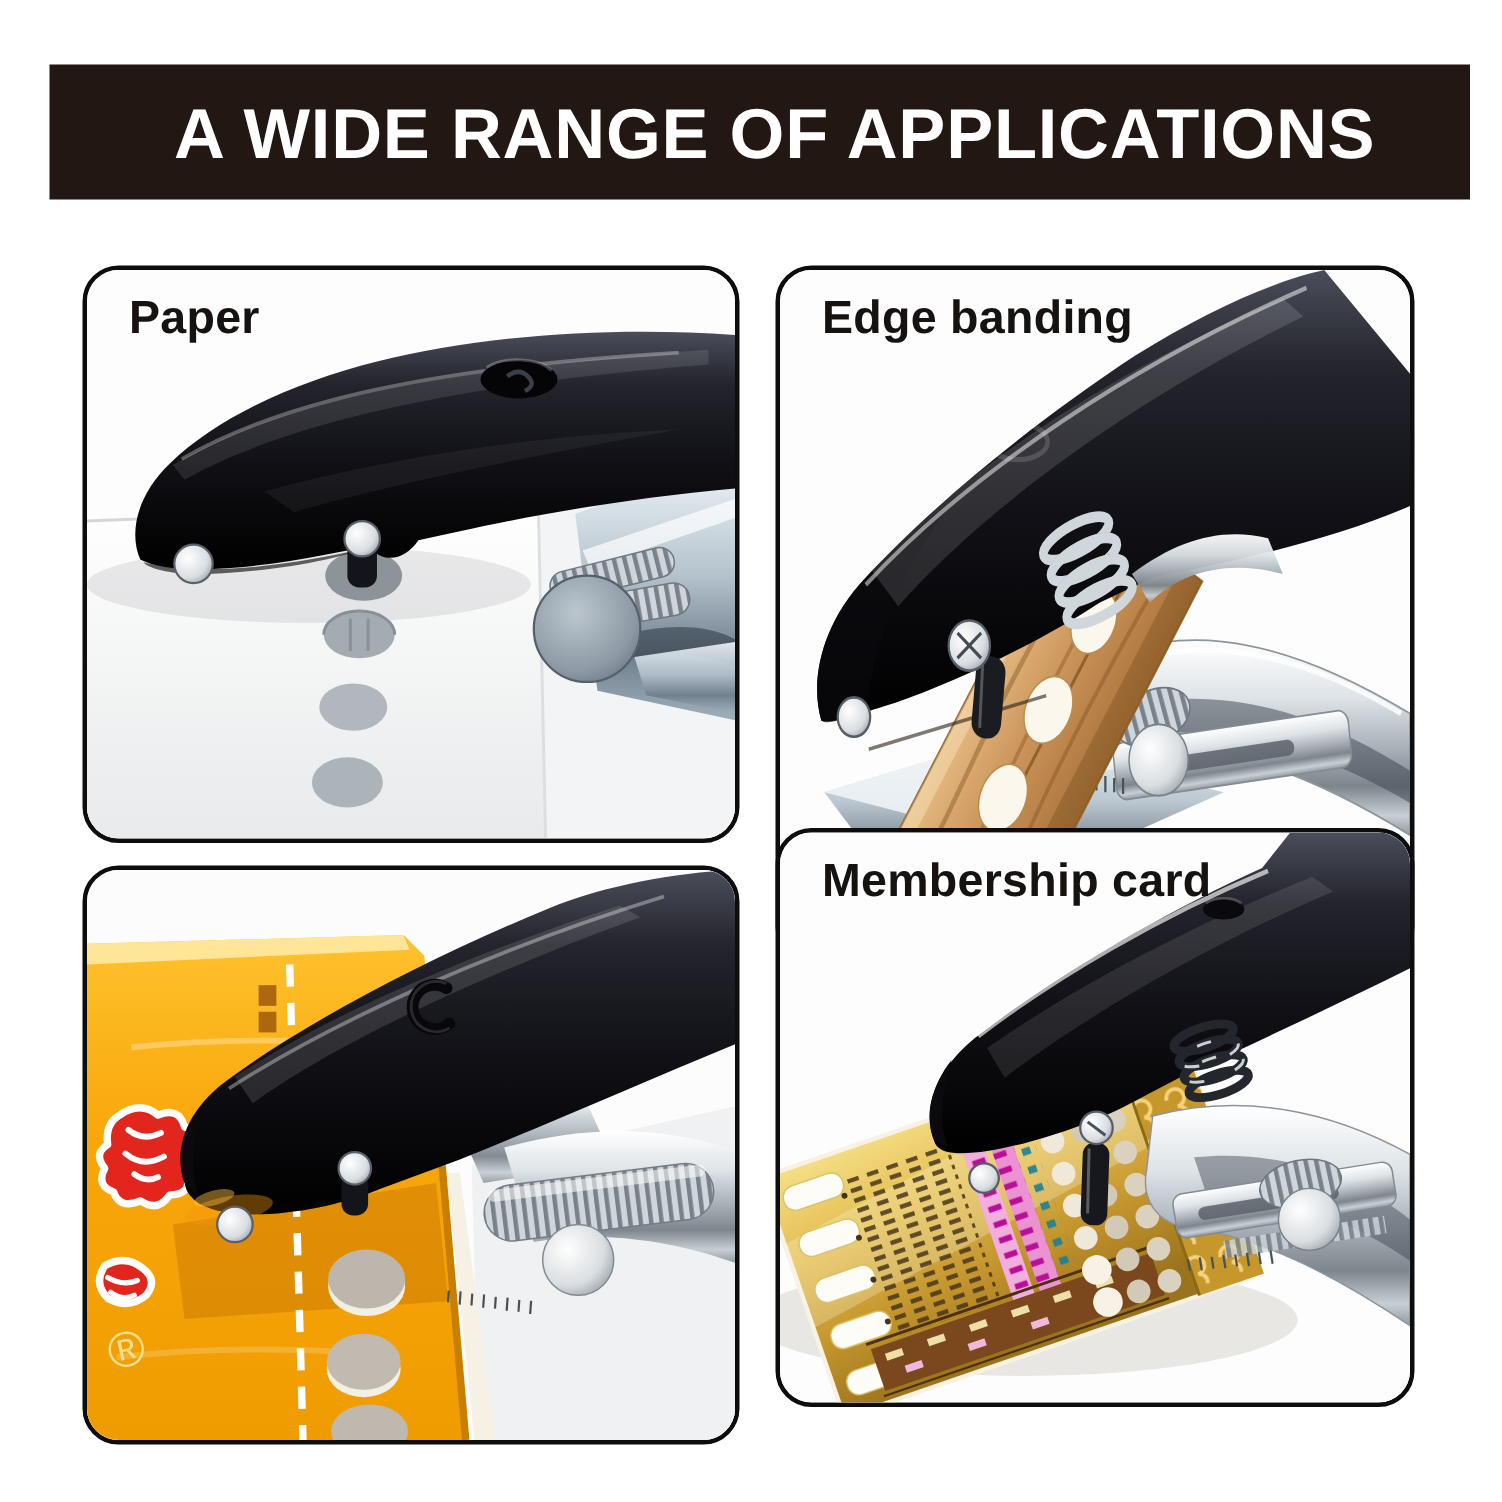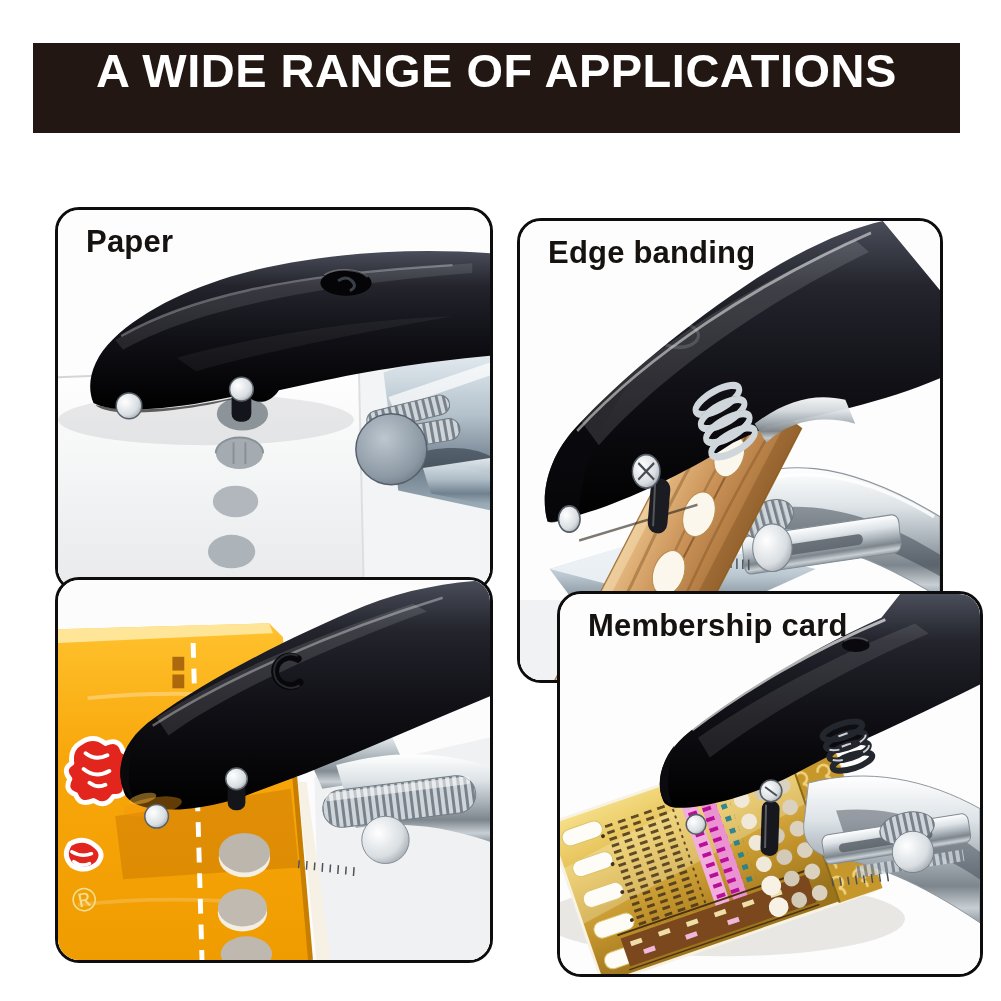--- a/index.html
+++ b/index.html
@@ -1,28 +1,28 @@
 <!DOCTYPE html>
 <html style="--page_bg: #ffffff; --banner_bg: #221712; --banner_text: #ffffff; --panel_border: #0d0d0d; --label_text: #151210; --tool_black: #15161c; --tool_chrome: #c7ccd1; --bag_orange: #f8a70a; --logo_red: #e2251d; --card_gold: #e3bc4e; --wood_tan: #c99157;"><head>
 <meta charset="utf-8">
 <style>
   html,body{margin:0;padding:0;}
   body{width:1001px;height:1001px;overflow:hidden;background:var(--page_bg,#fff);
        font-family:"Liberation Sans", sans-serif;}
   .stage{position:relative;width:1001px;height:1001px;background:var(--page_bg,#fff);}
   .banner{position:absolute;left:33px;top:43px;width:927px;height:90px;
           background:var(--banner_bg,#221712);color:var(--banner_text,#fff);
-          display:flex;align-items:flex-start;justify-content:center;
-          font-size:47px;font-weight:bold;letter-spacing:.5px;white-space:nowrap;}
+          display:flex;align-items:center;justify-content:center;
+          font-size:47px;font-weight:bold;letter-spacing:.5px;white-space:nowrap;padding-left:20px;}
   .panel{position:absolute;box-sizing:border-box;background:#fff;
          border:3px solid var(--panel_border,#0d0d0d);border-radius:24px;overflow:hidden;}
-  #panel-paper{left:55px;top:177px;width:438px;height:385px;margin-top:30px;}
-  #panel-edge-banding{left:517px;top:177px;width:426px;height:465px;margin-top:41px;}
+  #panel-paper{left:55px;top:177px;width:438px;height:385px;}
+  #panel-edge-banding{left:517px;top:177px;width:426px;height:465px;}
   #panel-snack-bag{left:55px;top:577px;width:438px;height:386px;}
-  #panel-membership-card{left:517px;top:591px;width:426px;height:386px;margin-left:40px;}
+  #panel-membership-card{left:517px;top:552px;width:426px;height:386px;}
   .panel svg{position:absolute;left:0;top:0;width:100%;height:100%;display:block;}
   .panel .label{position:absolute;left:28px;top:14px;z-index:2;
                 font-size:31px;font-weight:bold;color:var(--label_text,#151210);letter-spacing:.2px;}
   .defs{position:absolute;width:0;height:0;overflow:hidden;}
 </style>
 </head>
 <body>
 
 <div class="stage">
 

